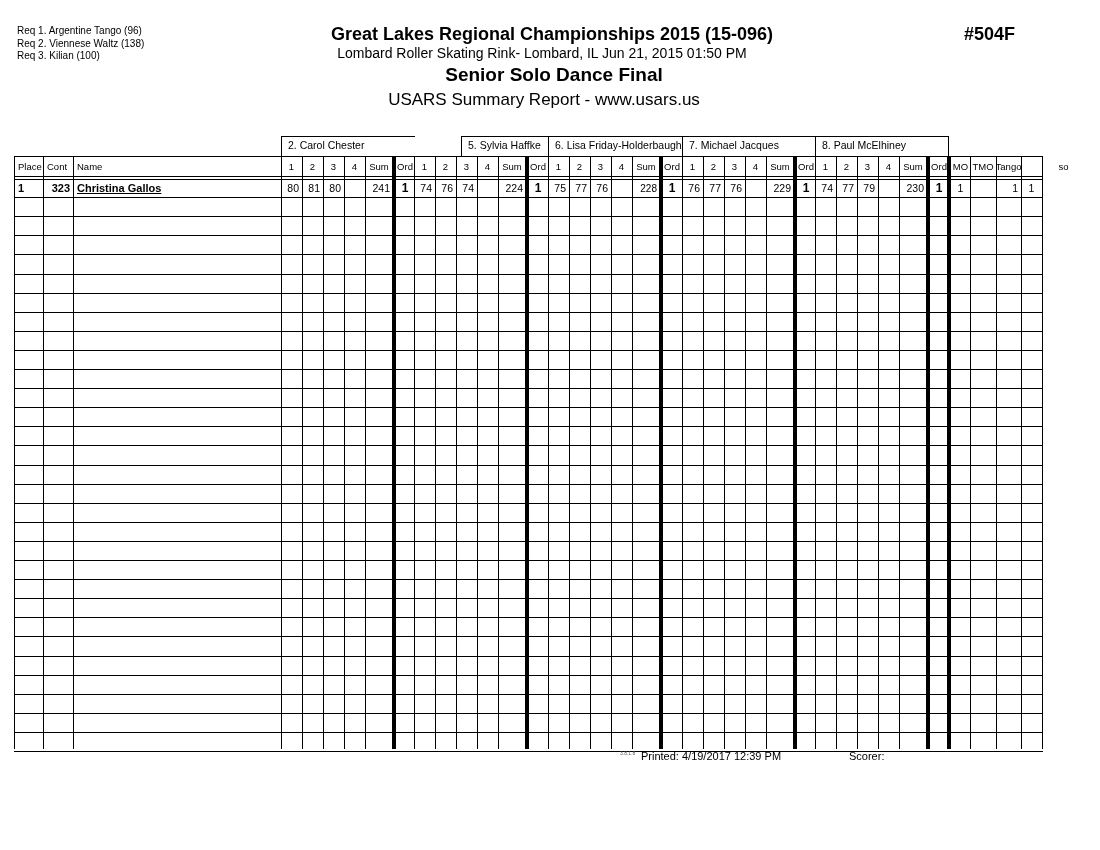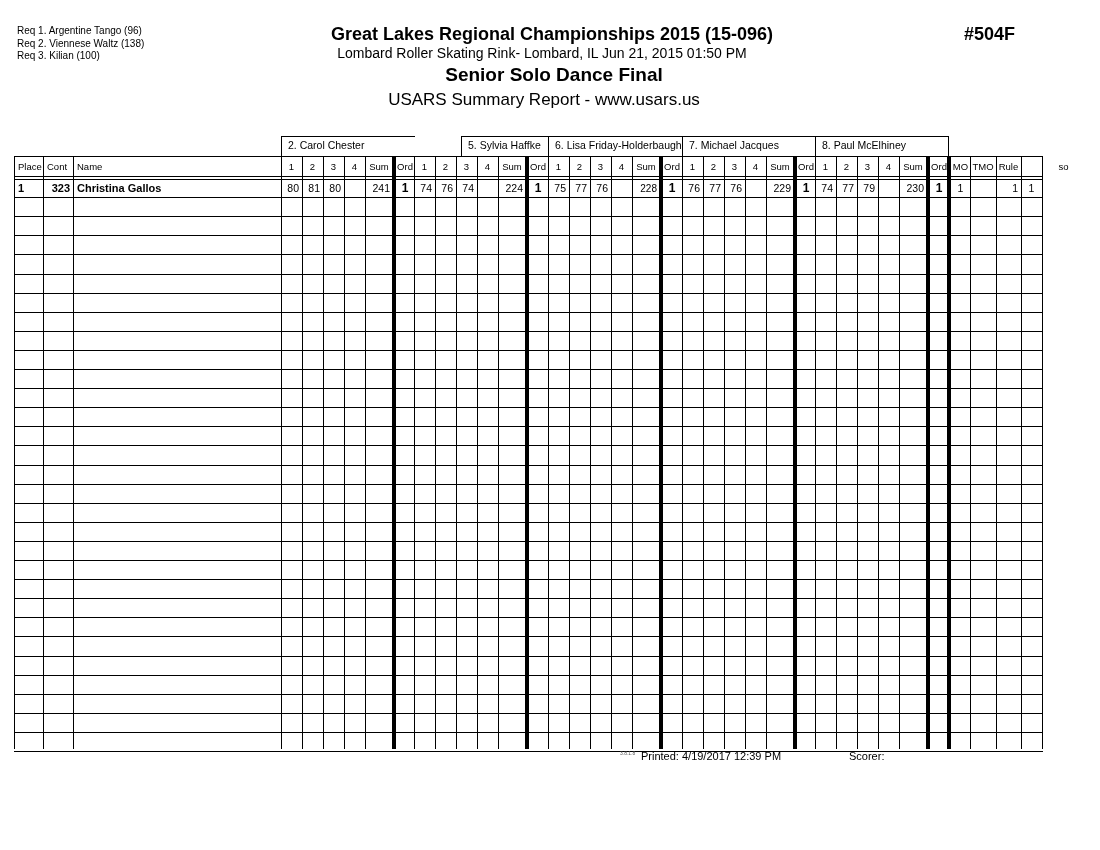--- a/index.html
+++ b/index.html
@@ -140,25 +140,25 @@
     <div class="cell" style="left: 766px; width: 28px; top: 157px; height: 19px; justify-content: center; padding: 0px;">Sum</div>
     <div class="cell" style="left: 797px; width: 18px; top: 157px; height: 19px; justify-content: center; padding: 0px;">Ord</div>
     <div class="cell" style="left: 815px; width: 21px; top: 157px; height: 19px; justify-content: center; padding: 0px;">1</div>
     <div class="cell" style="left: 836px; width: 21px; top: 157px; height: 19px; justify-content: center; padding: 0px;">2</div>
     <div class="cell" style="left: 857px; width: 21px; top: 157px; height: 19px; justify-content: center; padding: 0px;">3</div>
     <div class="cell" style="left: 878px; width: 21px; top: 157px; height: 19px; justify-content: center; padding: 0px;">4</div>
     <div class="cell" style="left: 899px; width: 28px; top: 157px; height: 19px; justify-content: center; padding: 0px;">Sum</div>
     <div class="cell" style="left: 930px; width: 18px; top: 157px; height: 19px; justify-content: center; padding: 0px;">Ord</div>
     <div class="cell" style="left: 951px; width: 19px; top: 157px; height: 19px; justify-content: center; padding: 0px;">MO</div>
     <div class="cell" style="left: 970px; width: 26px; top: 157px; height: 19px; justify-content: center; padding: 0px;">TMO</div>
-    <div class="cell" style="left: 996px; width: 25px; top: 157px; height: 19px; justify-content: center; padding: 0px;">Rule</div>
+    <div class="cell" style="left: 996px; width: 25px; top: 157px; height: 19px; justify-content: center; padding: 0px;">Tango</div>
     <div class="cell" style="left: 1021px; width: 21px; top: 157px; height: 19px; justify-content: center; padding: 0px; margin-left: 32px;">so</div>
     <div class="cell bold" style="left: 14px; width: 29px; top: 179px; height: 18px; justify-content: flex-start; padding: 0px 0px 0px 4px; font-size: 11px;">1</div>
     <div class="cell bold" style="left: 43px; width: 30px; top: 179px; height: 18px; justify-content: flex-end; padding: 0px 3px 0px 0px; font-size: 11px;">323</div>
-    <div class="cell bold" style="left: 73px; width: 208px; top: 179px; height: 18px; justify-content: flex-start; padding: 0px 0px 0px 4px; font-size: 11px;">Christina Gallos</div>
+    <div class="cell bold" style="left: 73px; width: 208px; top: 179px; height: 18px; justify-content: flex-start; padding: 0px 0px 0px 4px; font-size: 11px; text-decoration: underline;">Christina Gallos</div>
     <div class="cell" style="left: 281px; width: 21px; top: 179px; height: 18px; justify-content: flex-end; padding: 0px 3px 0px 0px; font-size: 10.5px;">80</div>
     <div class="cell" style="left: 302px; width: 21px; top: 179px; height: 18px; justify-content: flex-end; padding: 0px 3px 0px 0px; font-size: 10.5px;">81</div>
     <div class="cell" style="left: 323px; width: 21px; top: 179px; height: 18px; justify-content: flex-end; padding: 0px 3px 0px 0px; font-size: 10.5px;">80</div>
     <div class="cell" style="left: 344px; width: 21px; top: 179px; height: 18px; justify-content: flex-end; padding: 0px 3px 0px 0px; font-size: 10.5px;"></div>
     <div class="cell" style="left: 365px; width: 28px; top: 179px; height: 18px; justify-content: flex-end; padding: 0px 3px 0px 0px; font-size: 10.5px;">241</div>
     <div class="cell bold" style="left: 396px; width: 18px; top: 179px; height: 18px; justify-content: center; padding: 0px; font-size: 12px;">1</div>
     <div class="cell" style="left: 414px; width: 21px; top: 179px; height: 18px; justify-content: flex-end; padding: 0px 3px 0px 0px; font-size: 10.5px;">74</div>
     <div class="cell" style="left: 435px; width: 21px; top: 179px; height: 18px; justify-content: flex-end; padding: 0px 3px 0px 0px; font-size: 10.5px;">76</div>
     <div class="cell" style="left: 456px; width: 21px; top: 179px; height: 18px; justify-content: flex-end; padding: 0px 3px 0px 0px; font-size: 10.5px;">74</div>
     <div class="cell" style="left: 477px; width: 21px; top: 179px; height: 18px; justify-content: flex-end; padding: 0px 3px 0px 0px; font-size: 10.5px;"></div>

